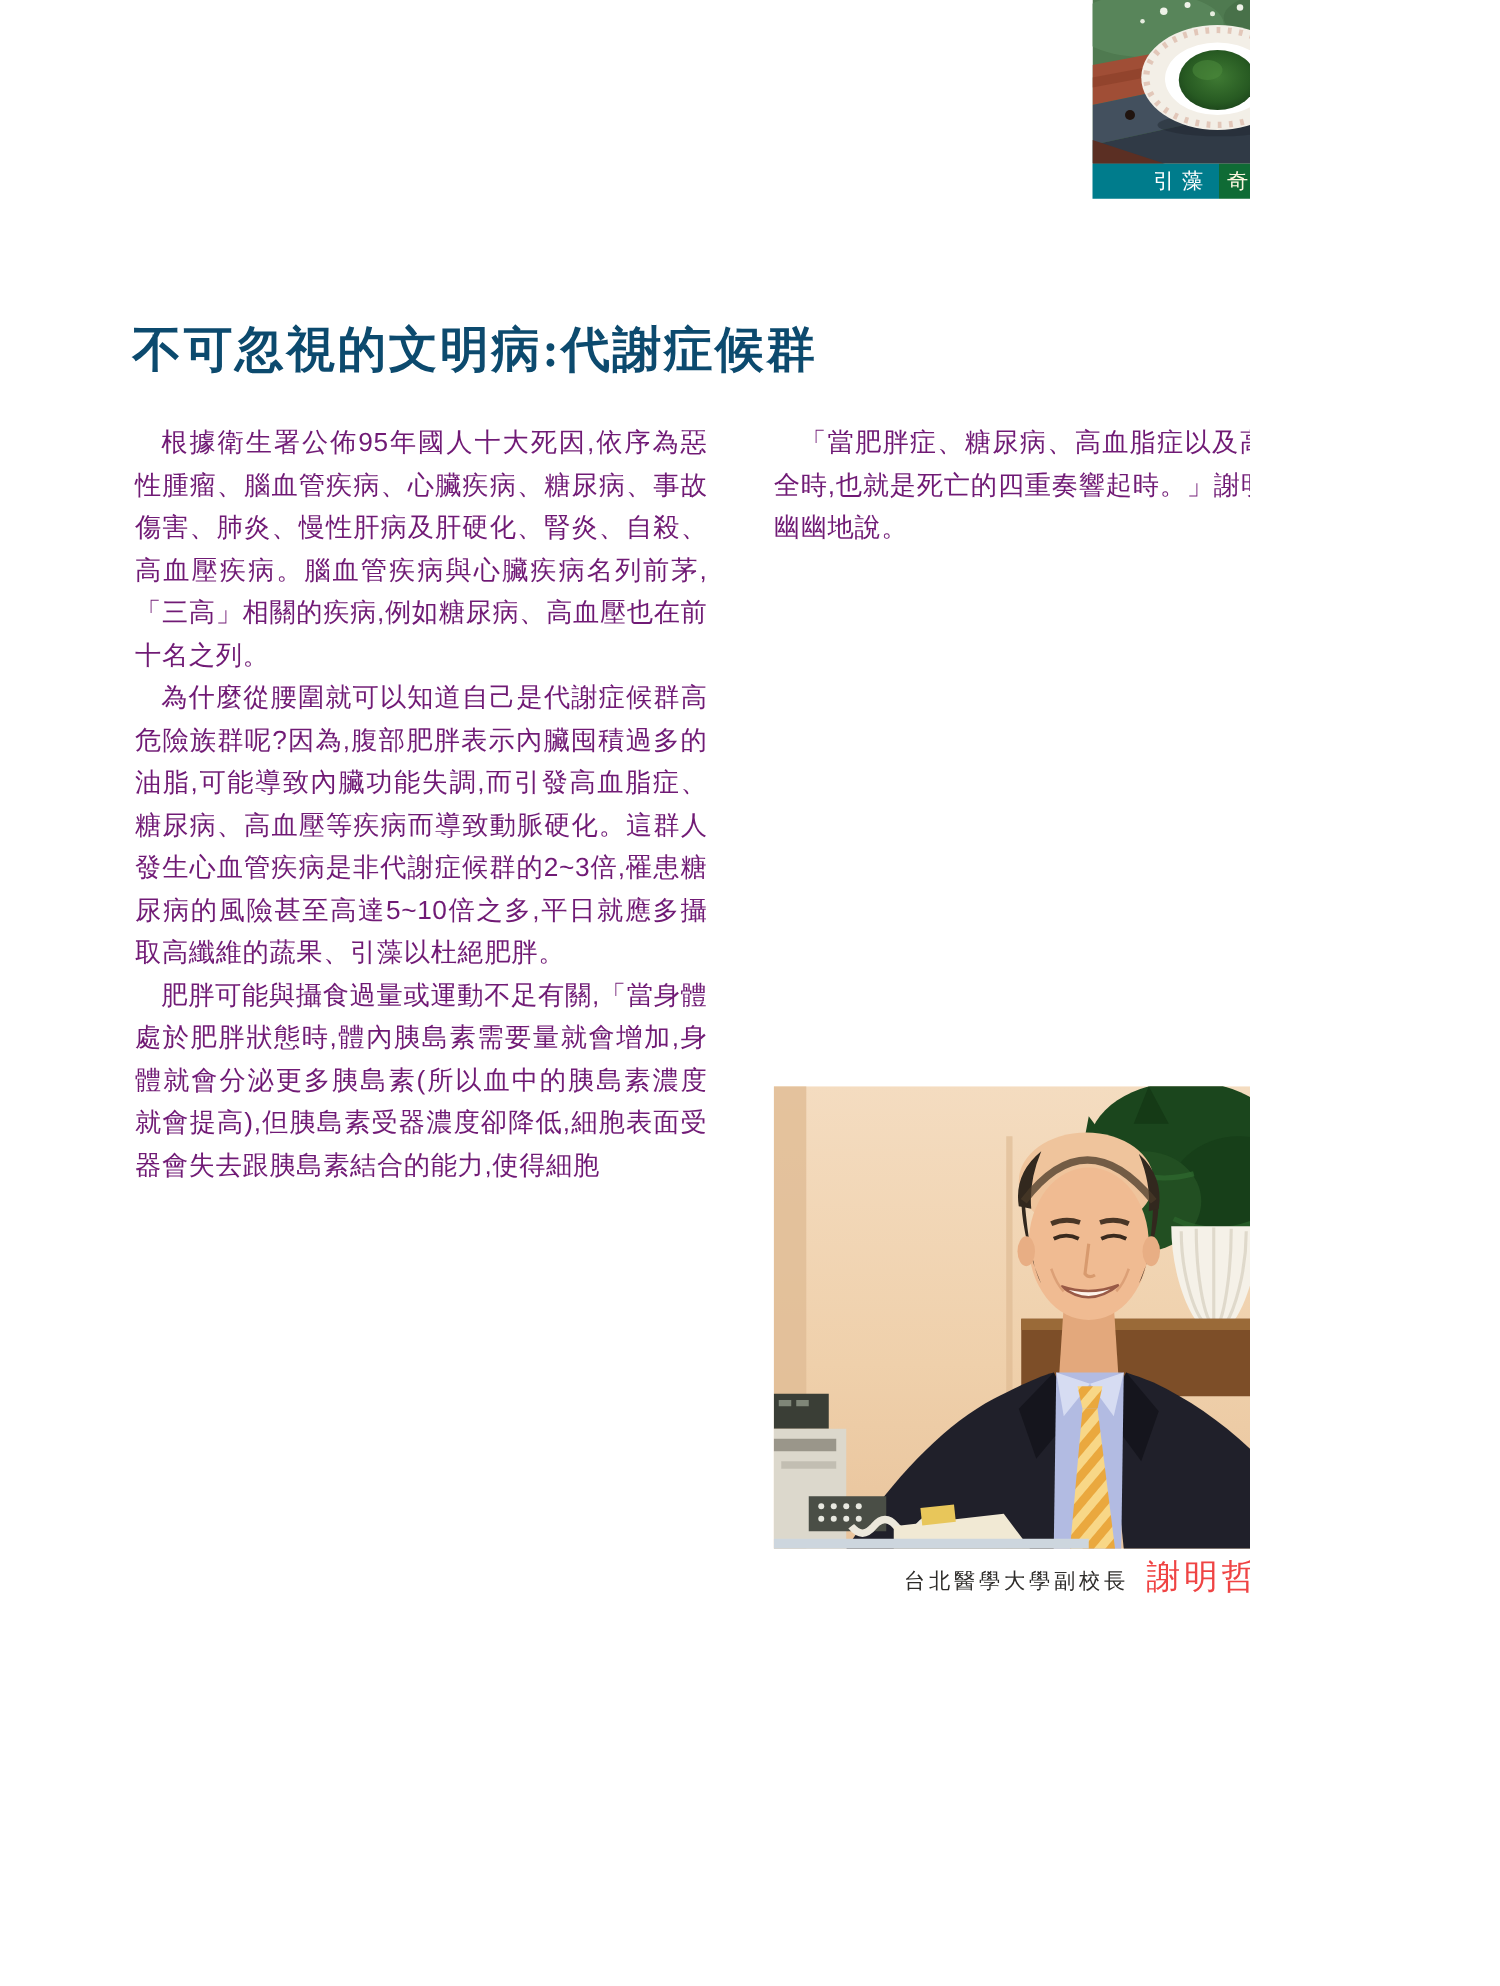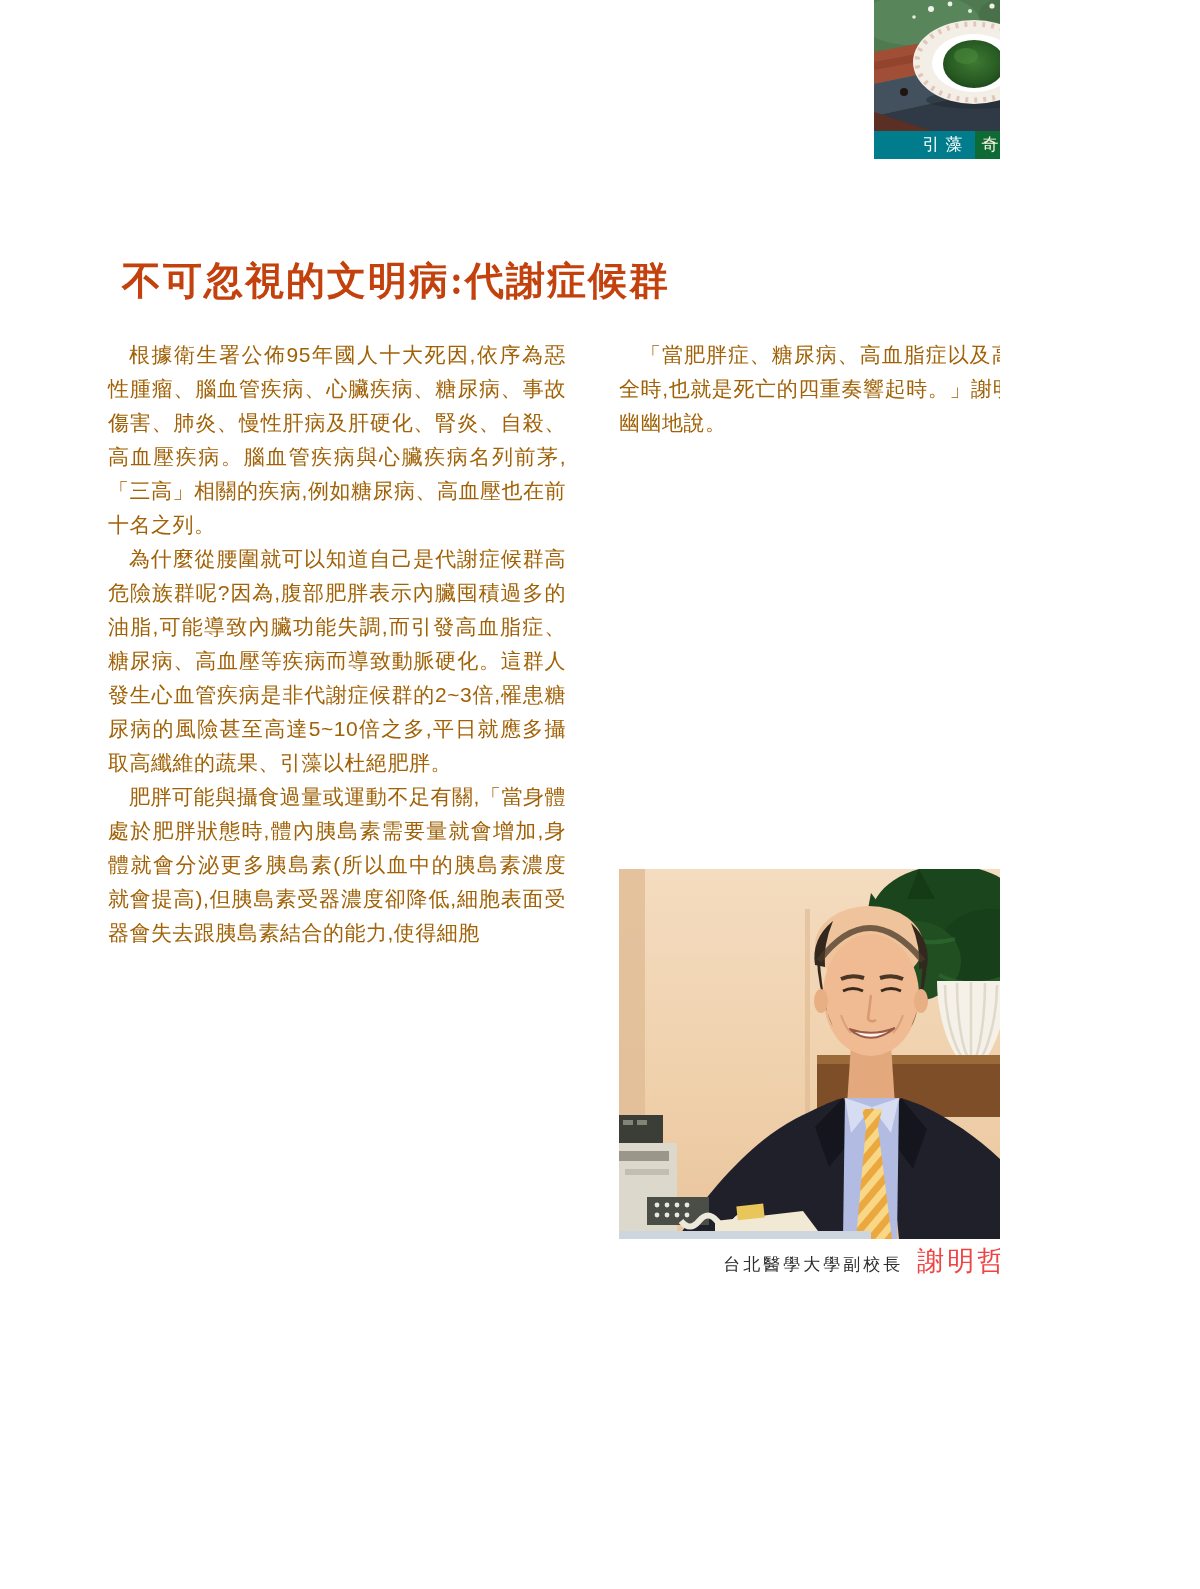--- a/index.html
+++ b/index.html
@@ -7,25 +7,25 @@
         font-family:"Liberation Sans",sans-serif;}
   
   .algae-photo{position:absolute;left:874px;top:0;width:202px;height:131px;display:block;}
   .badge{position:absolute;left:874px;top:131px;width:202px;height:28px;
          background:linear-gradient(90deg,#007c8c 0,#007c8c 50%,#0f6b35 50%,#0f6b35 100%);
          display:flex;align-items:center;justify-content:center;
          color:#ffffff;font-size:17px;letter-spacing:6px;line-height:28px;}
   .badge span{display:inline-block;}
   .badge .b-right{color:#fbf7df;margin-left:13px;}
   
-  .title{position:absolute;left:122px;top:232px;width:700px;
+  .title{position:absolute;left:106px;top:232px;width:700px;
          font-family:"Liberation Serif",serif;font-weight:600;
-         font-size:39px;line-height:46px;letter-spacing:2px;color:#c2410c;}
+         font-size:39px;line-height:46px;letter-spacing:2px;color:#0c4a6e;}
   
-  .col{position:absolute;top:338px;color:#a16207;font-size:21px;line-height:34px;
+  .col{position:absolute;top:338px;color:#701a75;font-size:21px;line-height:34px;
        text-align:justify;letter-spacing:0.5px;}
   .col-left{left:108px;width:458px;}
   .col-right{left:619px;width:460px;}
   .col p{margin:0;padding:0;}
   .col p.indent{text-indent:1em;}
   
   .portrait-photo{position:absolute;left:619px;top:869px;width:432px;height:370px;display:block;}
   
   .caption{position:absolute;left:619px;top:1243px;width:458px;text-align:right;white-space:nowrap;}
   .caption .role{font-family:Liberation Sans, sans-serif;font-size:17px;letter-spacing:3px;

